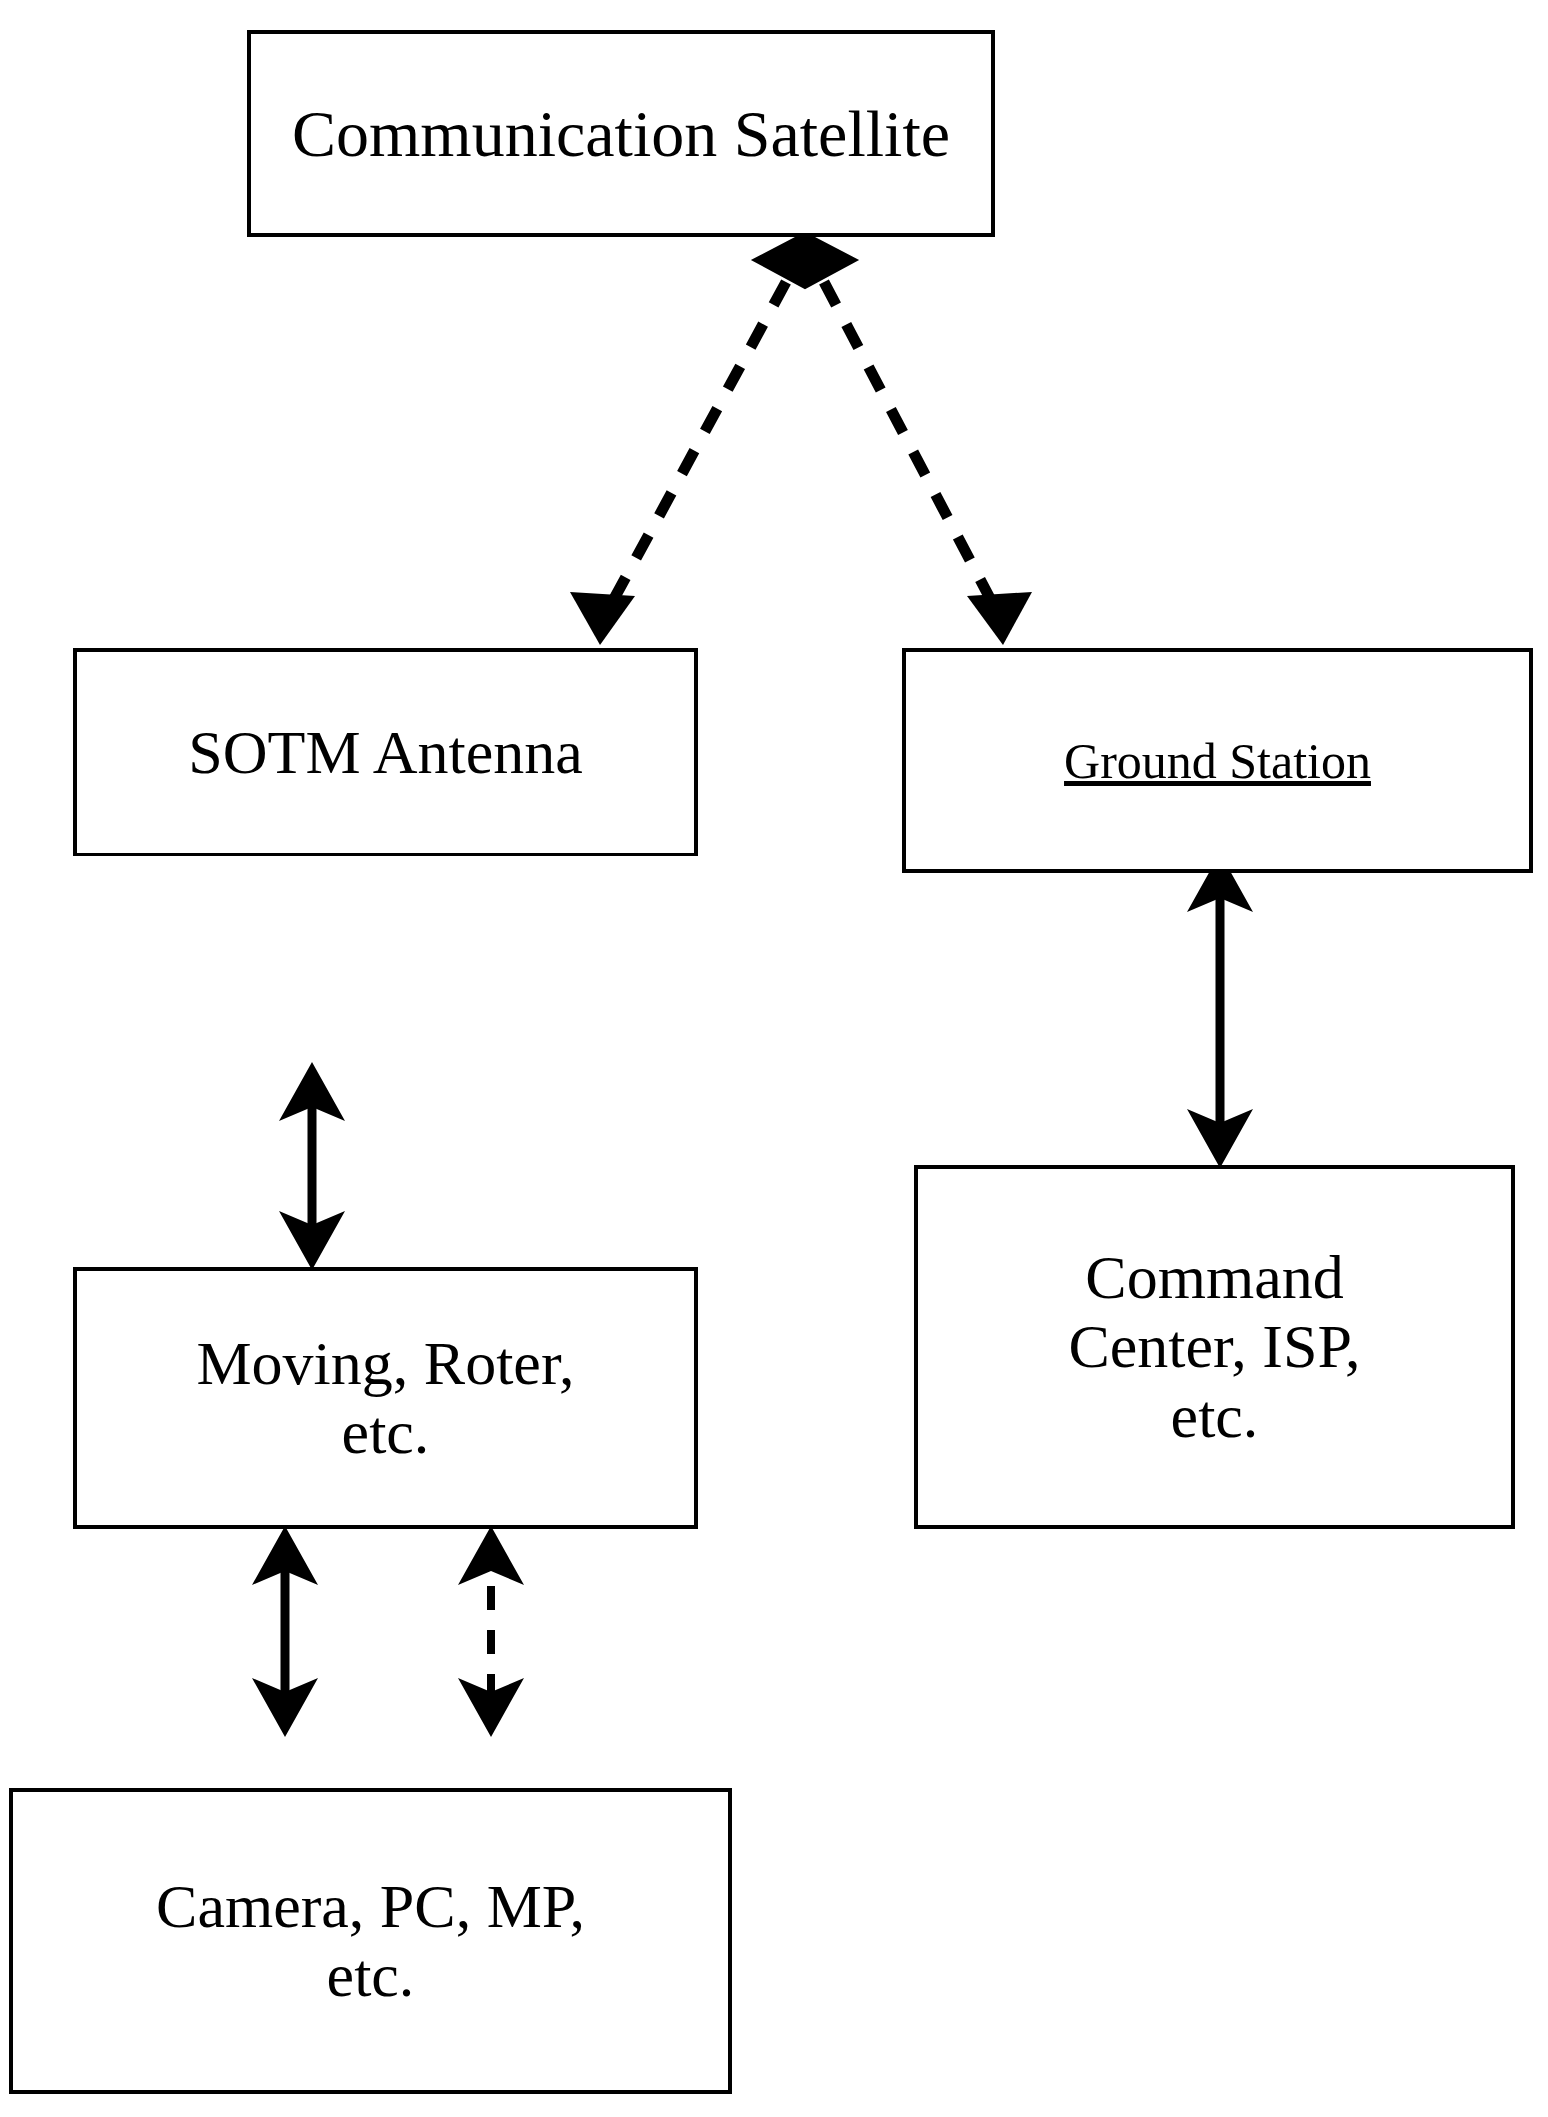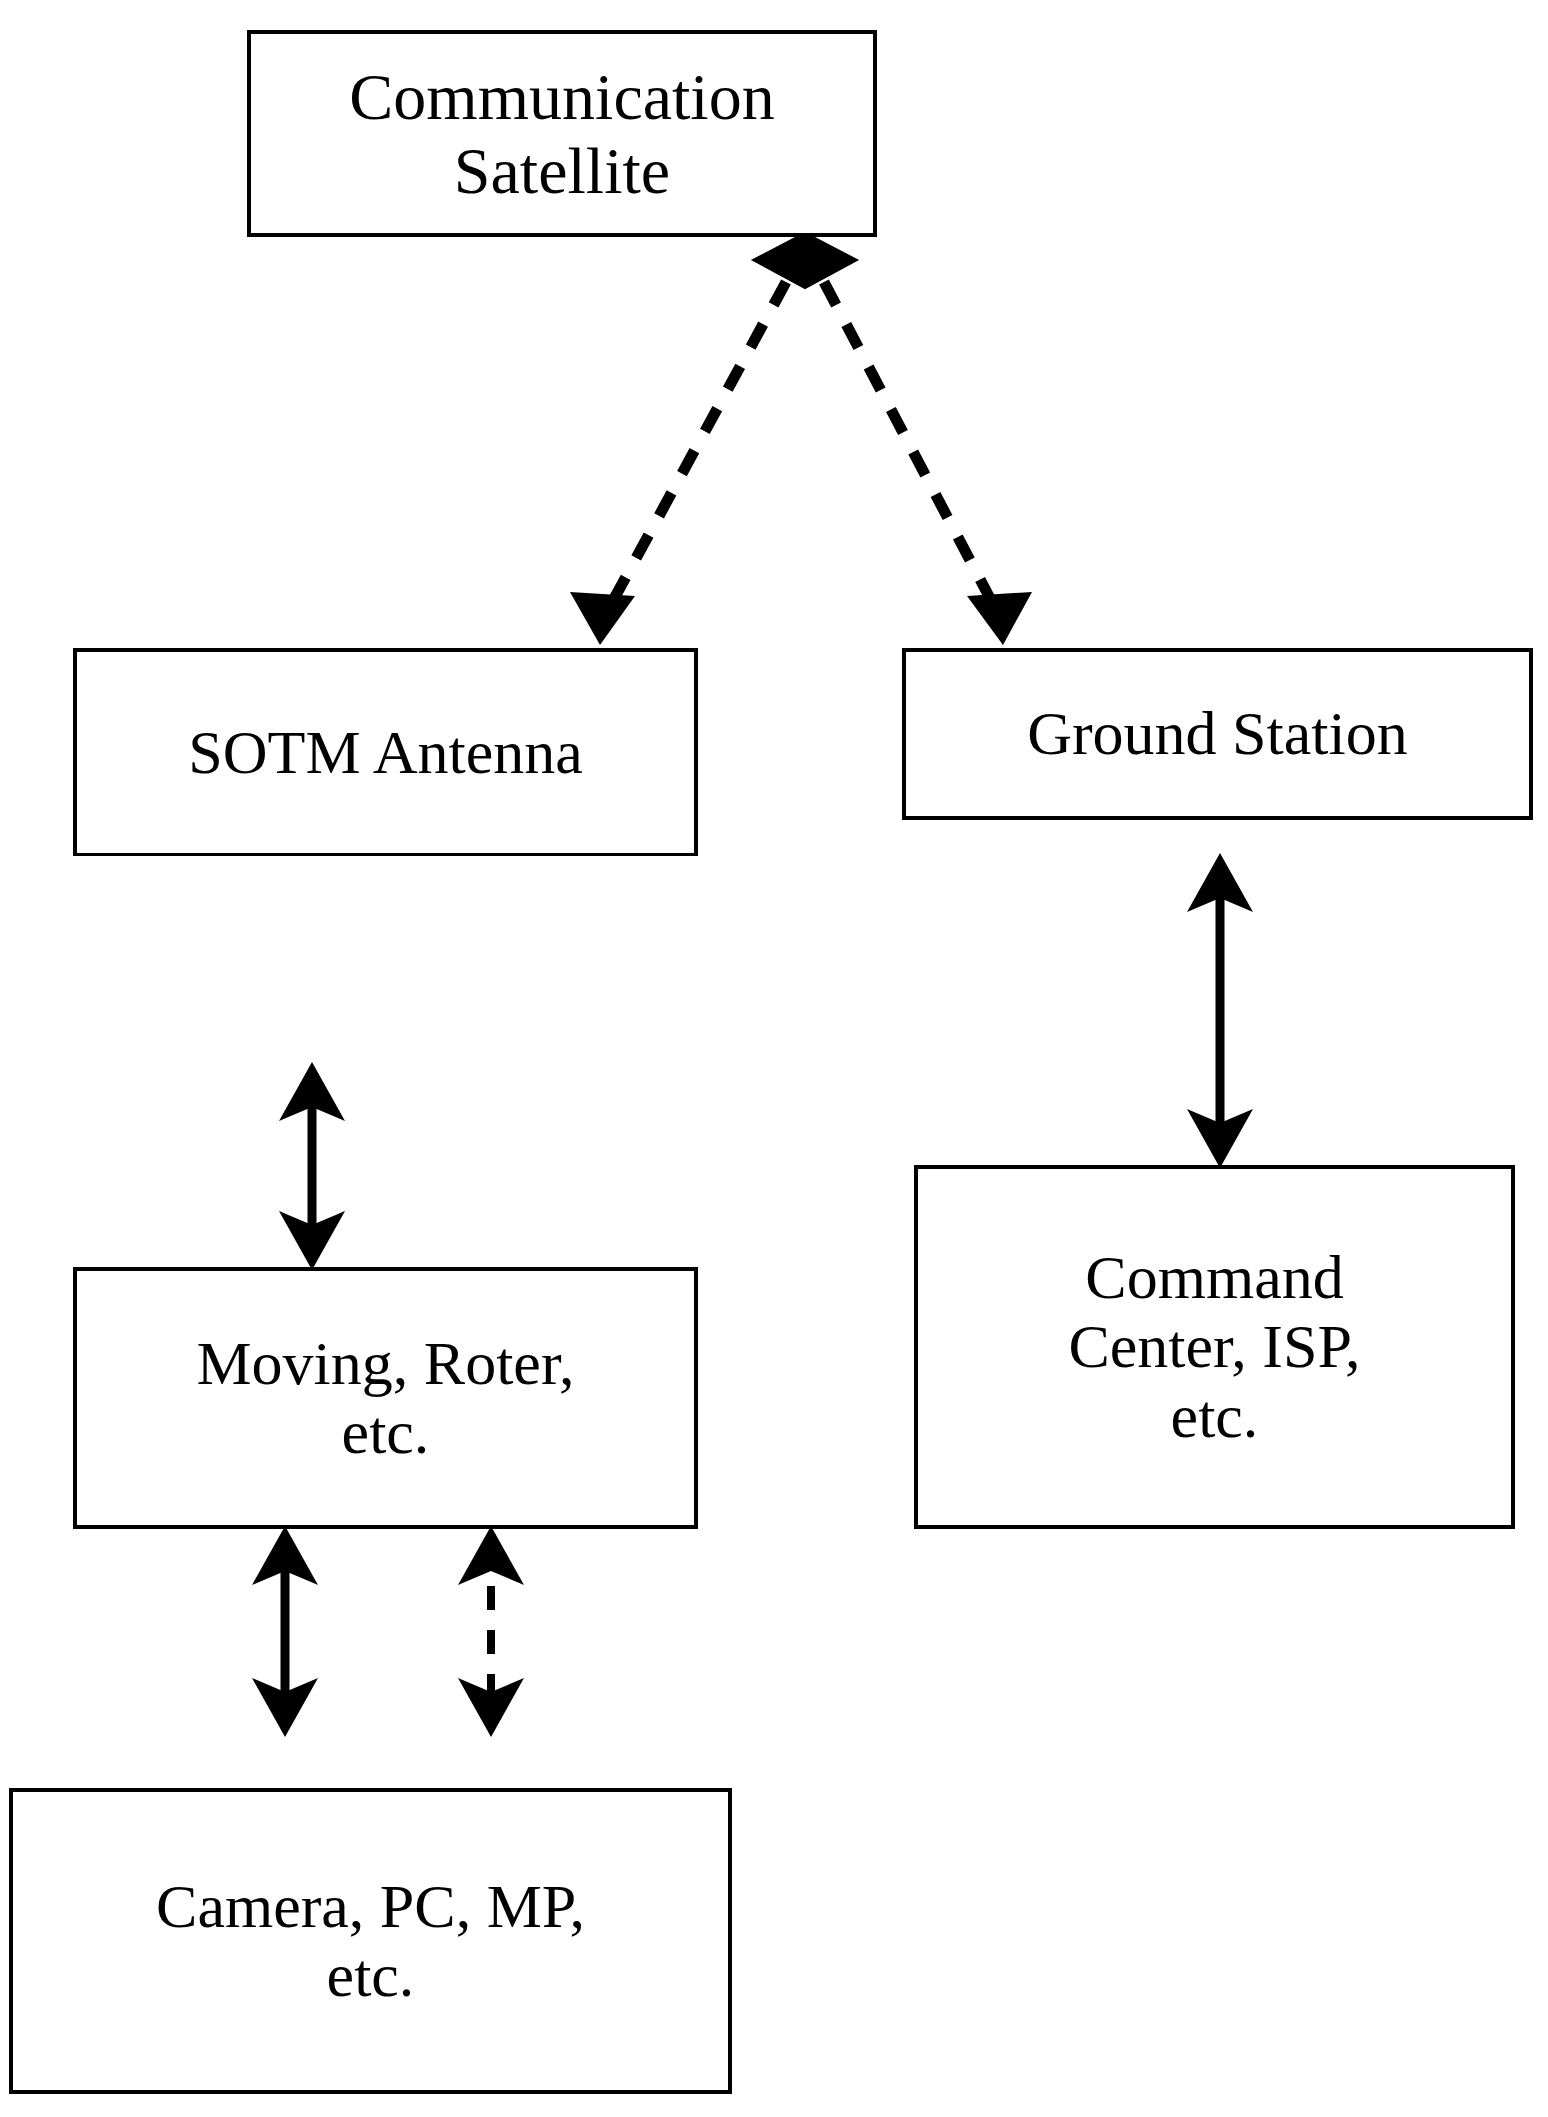--- a/index.html
+++ b/index.html
@@ -33,36 +33,37 @@
   }
   .node .label {
     display: block;
     width: 100%;
     padding: 0 14px;
     box-sizing: border-box;
     white-space: pre-line;
   }
   
   #node-satellite {
-    left: 247px;  top: 30px;   width: 630px;  height: 207px;
+    left: 247px;  top: 30px;   width: 748px;  height: 207px;
     font-size: 66px;
   }
   #node-sotm {
     left: 73px;   top: 648px;  width: 625px;  height: 208px;
     font-size: 62px;
     border-bottom-width: 3px;
   }
   #node-carrier {
     left: 73px;   top: 855px;  width: 625px;  height: 209px;
     font-size: 62px;
     border-top-width: 3px;
   }
   #node-ground {
-    left: 902px;  top: 648px;  width: 631px;  height: 172px;
-    font-size: 62px;
+    left: 902px;  top: 648px;  width: 631px;  height: 225px;
+    font-size: 50px;
+    text-decoration: underline;
   }
   #node-modem {
     left: 73px;   top: 1267px; width: 625px;  height: 262px;
     font-size: 62px;
   }
   #node-command {
     left: 902px;  top: 1165px; width: 601px;  height: 364px;
     font-size: 62px;
     margin-left: 12px;
   }

